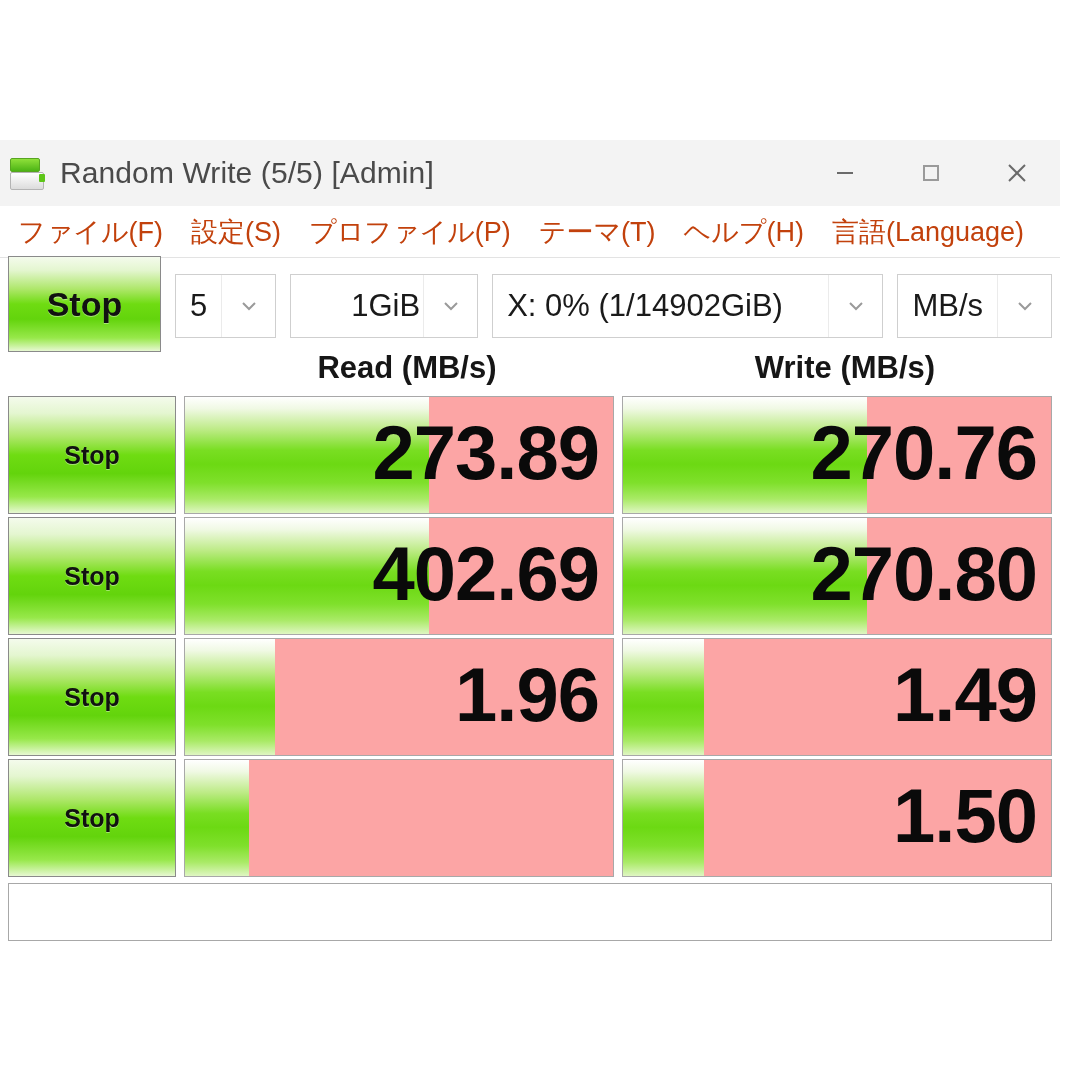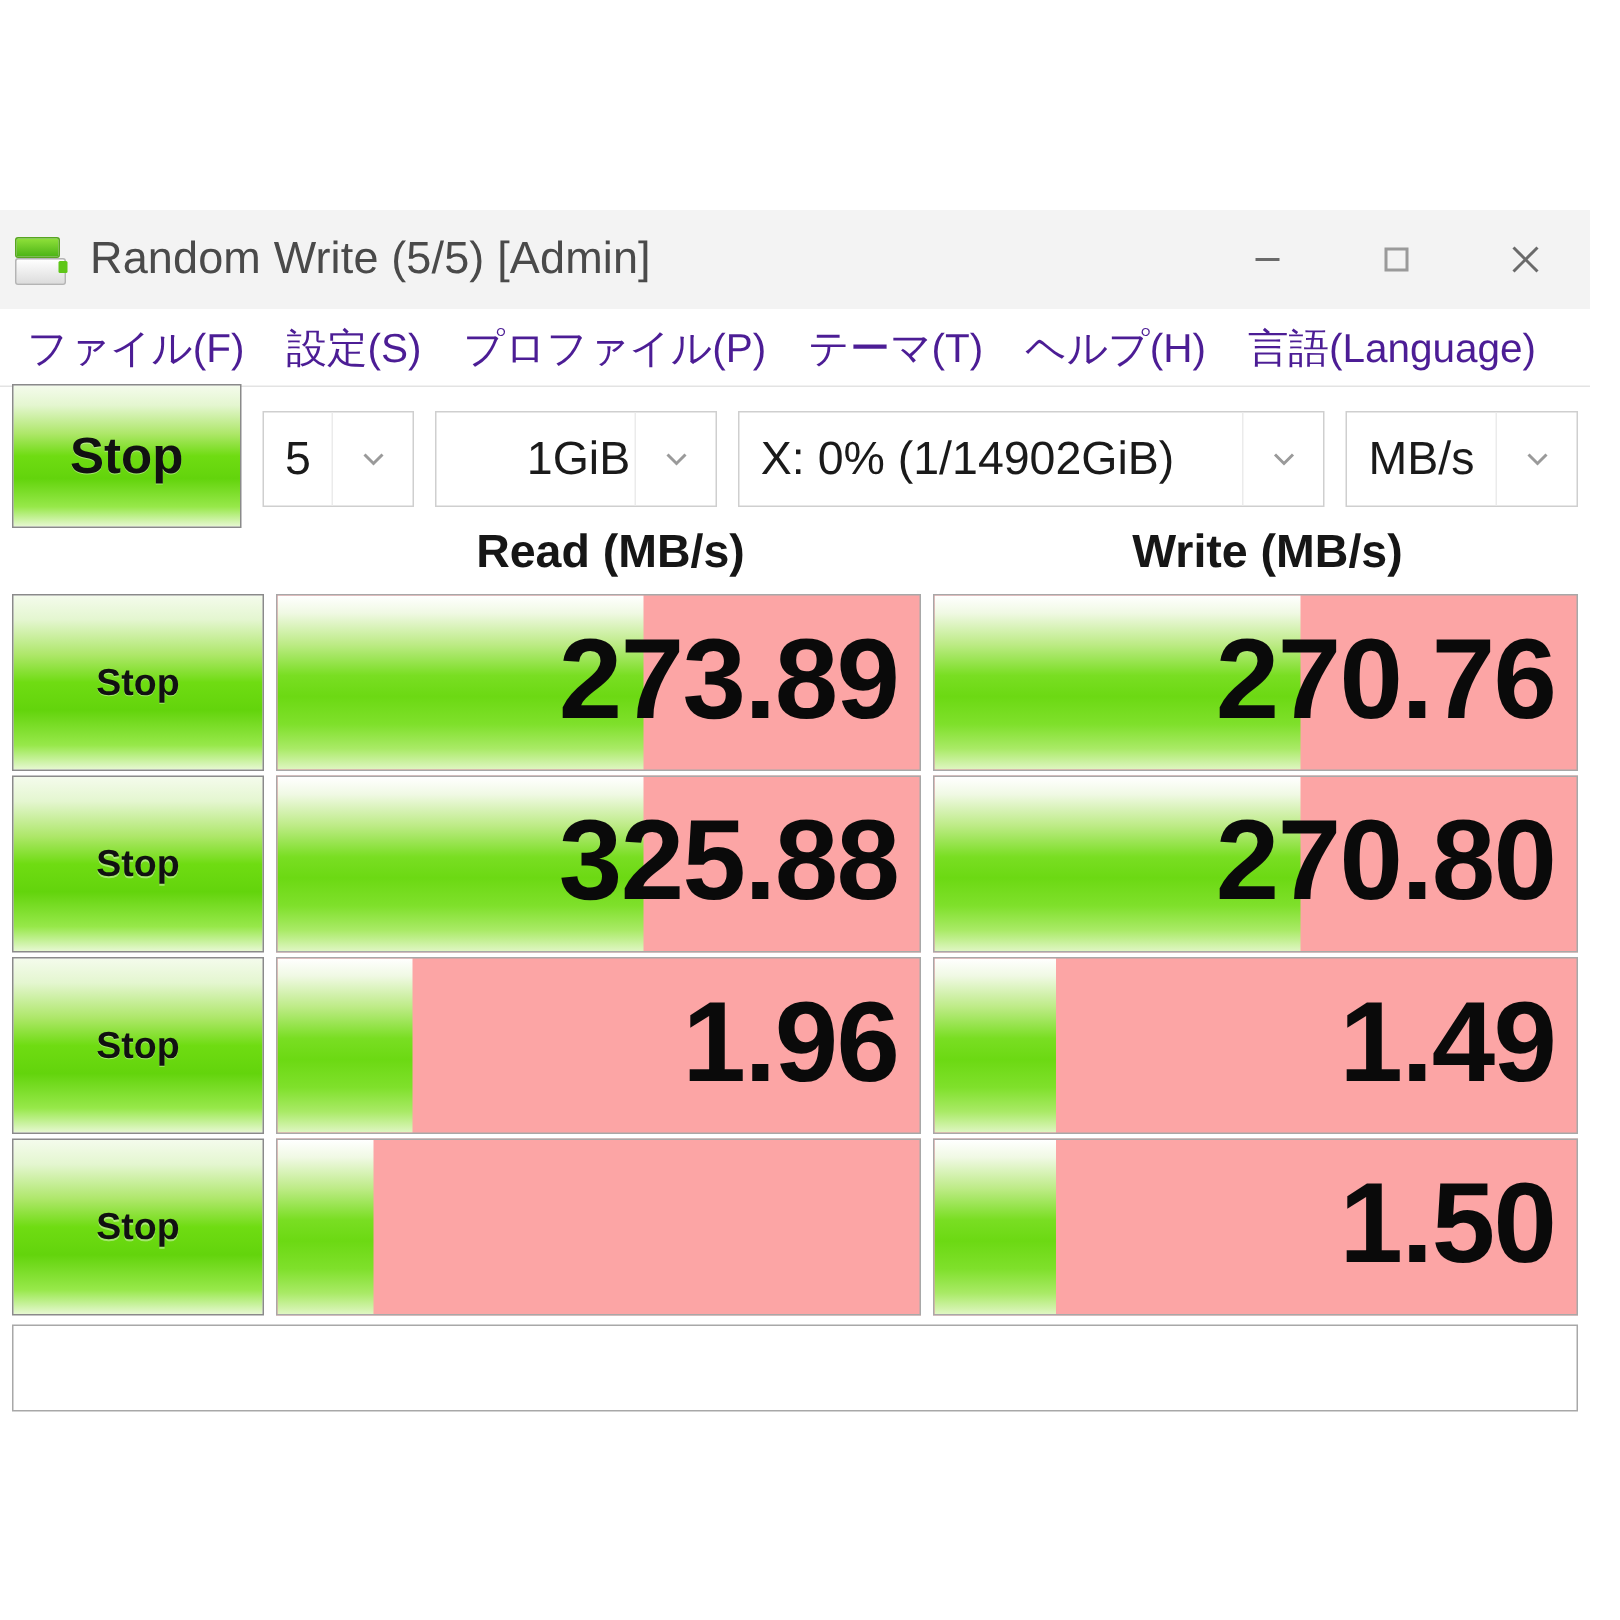--- a/index.html
+++ b/index.html
@@ -74,21 +74,21 @@
   .menubar {
     height: 52px;
     background: #ffffff;
     border-bottom: 1px solid #e3e3e3;
     display: flex;
     align-items: center;
     padding-left: 4px;
   }
   .menu-item {
     font-size: 27px;
-    color: #4c1d95;
+    color: #c2410c;
     padding: 4px 14px;
     white-space: nowrap;
   }
 
   
   .toolbar {
     height: 92px;
     display: flex;
     align-items: center;
     padding: 8px 8px 4px 8px;
@@ -306,21 +306,21 @@
         <div class="bar">
           <div class="bar-fill" style="width: 57%;"></div>
           <div class="bar-value">270.76</div>
         </div>
       </div>
       <div class="row">
         <div class="green-btn row-stop">Stop</div>
         <div class="row-gap"></div>
         <div class="bar">
           <div class="bar-fill" style="width: 57%;"></div>
-          <div class="bar-value">325.88</div>
+          <div class="bar-value">402.69</div>
         </div>
         <div class="row-gap"></div>
         <div class="bar">
           <div class="bar-fill" style="width: 57%;"></div>
           <div class="bar-value">270.80</div>
         </div>
       </div>
       <div class="row">
         <div class="green-btn row-stop">Stop</div>
         <div class="row-gap"></div>

